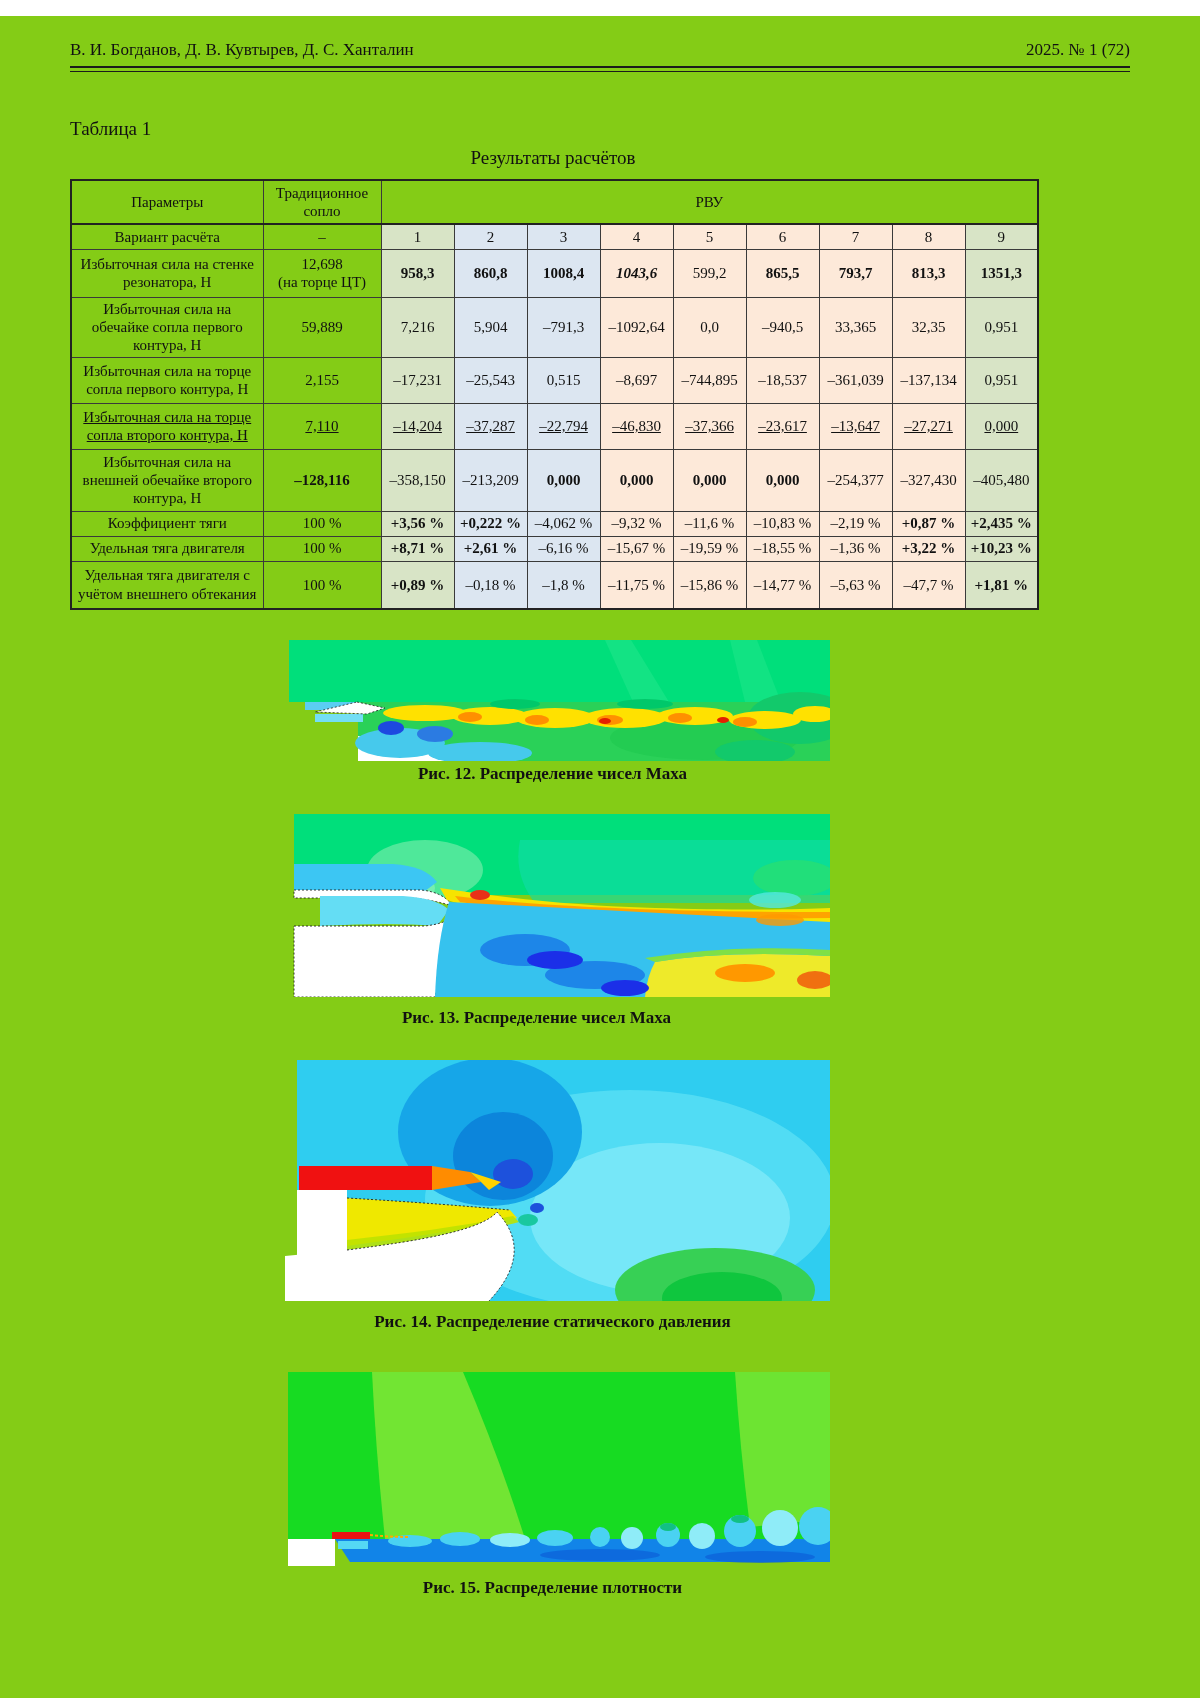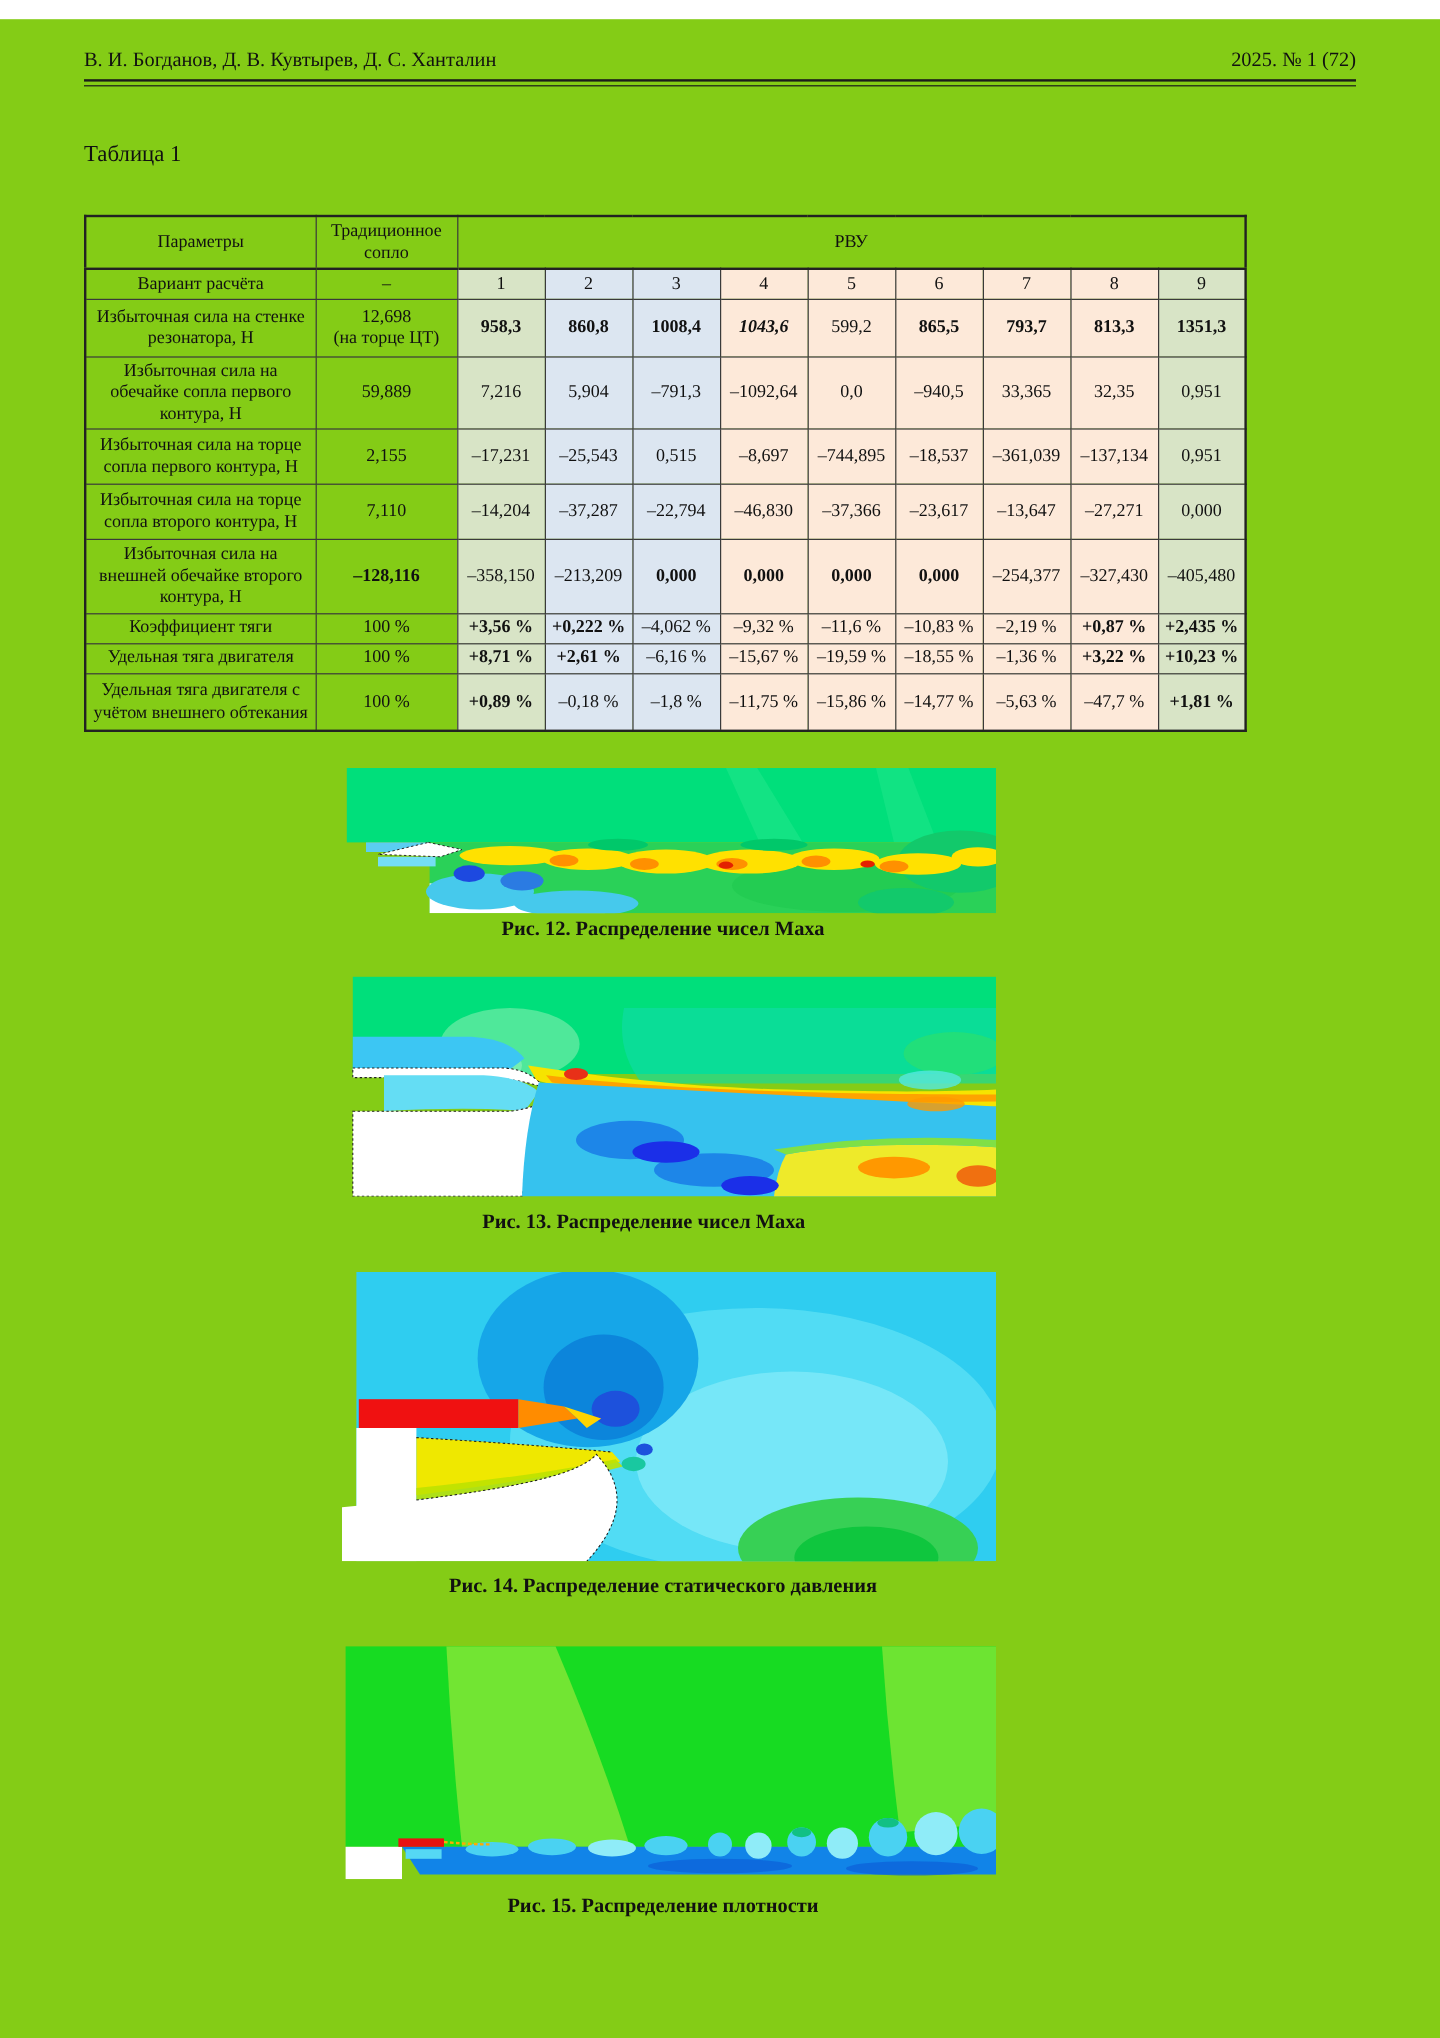--- a/index.html
+++ b/index.html
@@ -37,20 +37,21 @@
 
 <div class="page">
 
   <div class="hdr">
     <span>В. И. Богданов,  Д. В. Кувтырев,  Д. С. Ханталин</span>
     <span>2025.   № 1 (72)</span>
   </div>
   <div class="hdr-rule"></div>
 
   <div class="table-label">Таблица 1</div>
+  <div class="table-title">Результаты расчётов</div>
 
   <table class="results">
     <colgroup>
       <col style="width:192px">
         <col style="width:118px">
       <col style="width:73px">
         <col style="width:73px">
         <col style="width:73px">
       <col style="width:73px">
         <col style="width:73px">
@@ -114,21 +115,21 @@
           <td class="cg thick-l">–17,231</td>
           <td class="cb">–25,543</td>
           <td class="cb">0,515</td>
           <td class="cp">–8,697</td>
           <td class="cp">–744,895</td>
           <td class="cp">–18,537</td>
           <td class="cp">–361,039</td>
           <td class="cp">–137,134</td>
           <td class="cg">0,951</td>
         </tr>
-        <tr style="height: 46px;">
+        <tr style="height: 46px; text-decoration: underline;">
           <td class="lbl">Избыточная сила на торце сопла второго контура, Н</td>
           <td class="pre">7,110</td>
           <td class="cg thick-l">–14,204</td>
           <td class="cb">–37,287</td>
           <td class="cb">–22,794</td>
           <td class="cp">–46,830</td>
           <td class="cp">–37,366</td>
           <td class="cp">–23,617</td>
           <td class="cp">–13,647</td>
           <td class="cp">–27,271</td>

